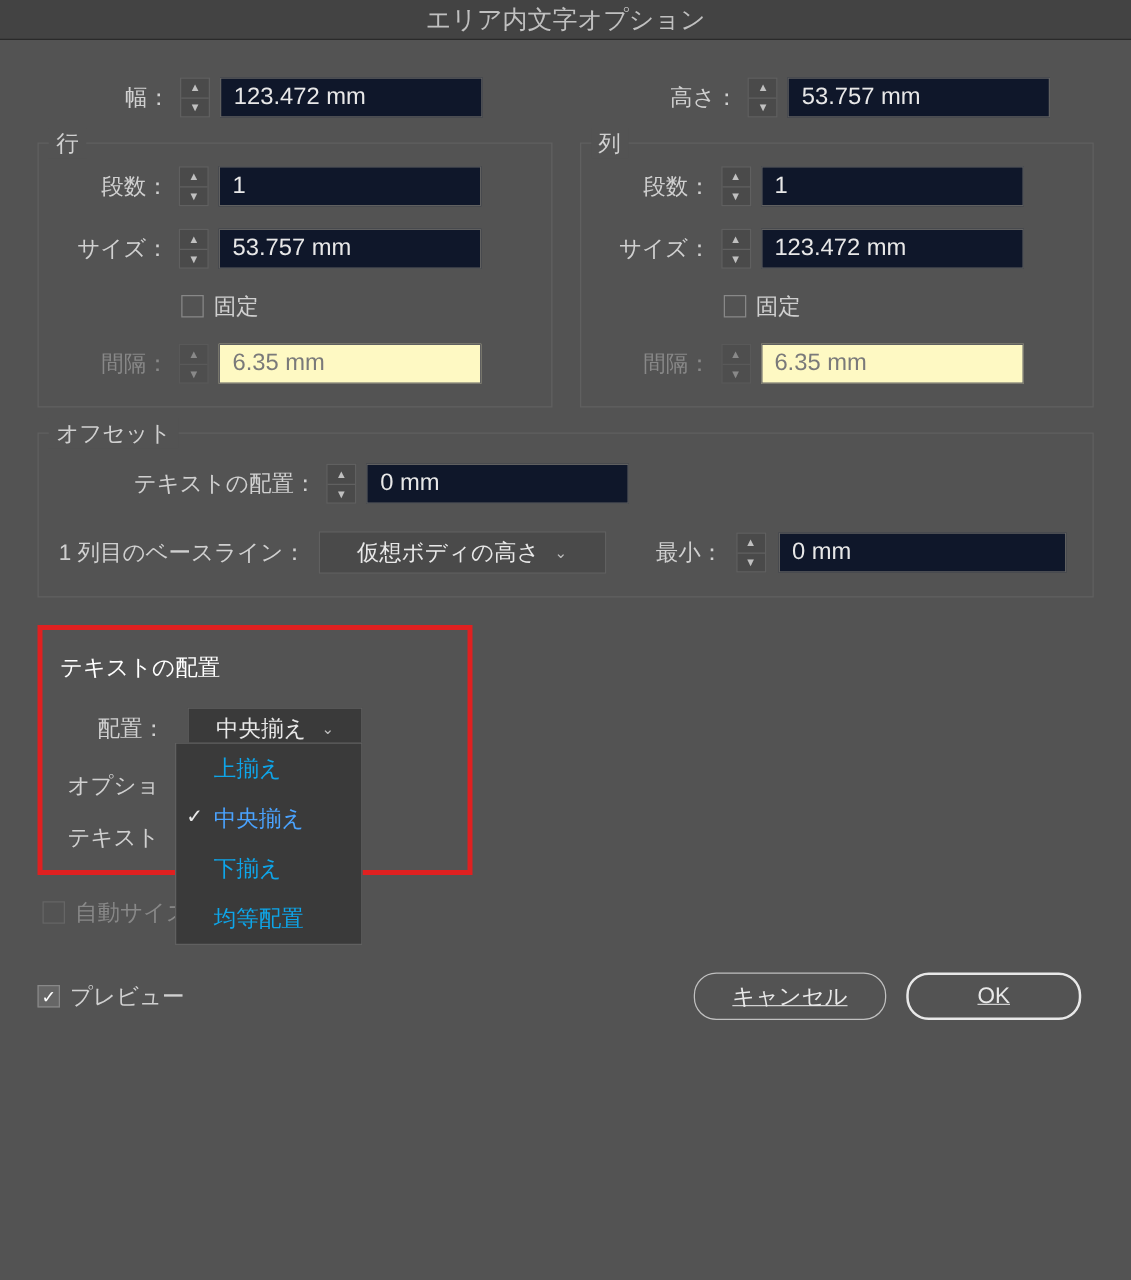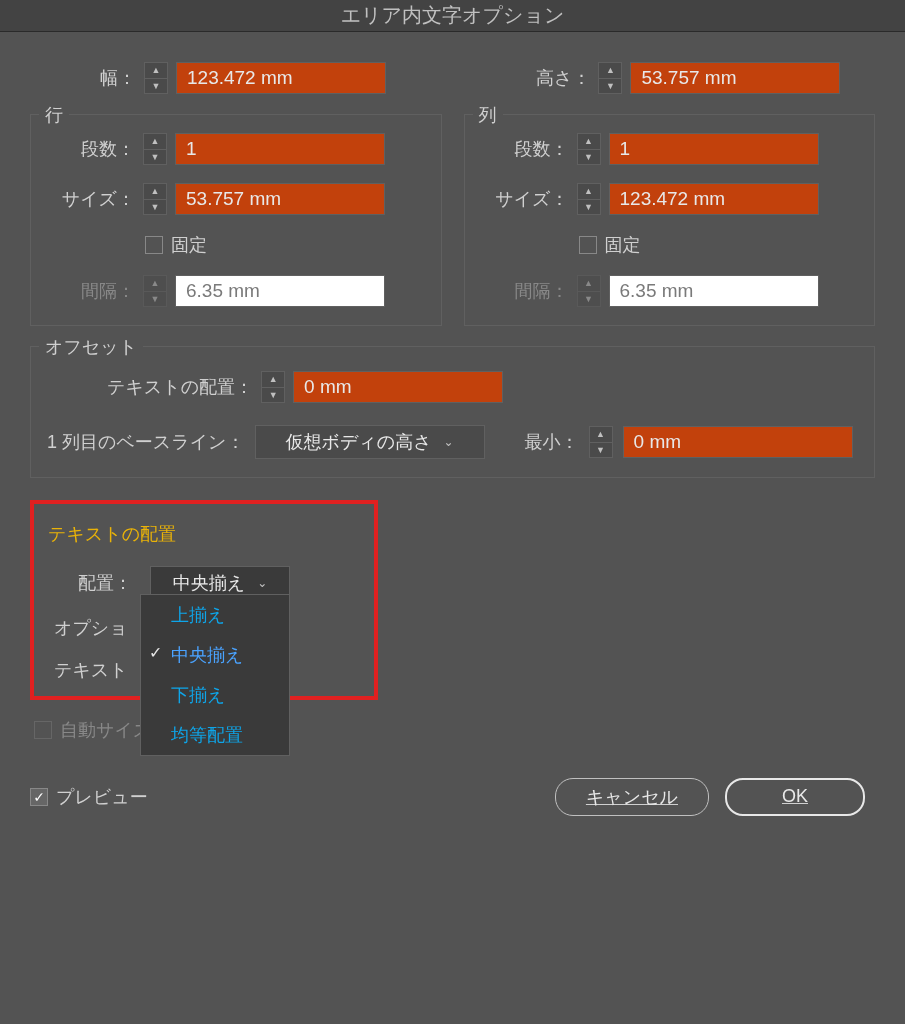--- a/index.html
+++ b/index.html
@@ -65,31 +65,31 @@
       flex: 1;
       display: flex;
       align-items: center;
       justify-content: center;
       font-size: 9px;
       color: #c0c0c0;
       cursor: pointer;
     }
     .stepper .up { border-bottom: 1px solid #606060; }
     .num-input {
-      background: #c2410c;
+      background: #0f172a;
       border: 1px solid #606060;
       color: #e8e8e8;
       font-size: 19px;
       padding: 4px 10px;
       height: 32px;
       width: 210px;
     }
     .num-input.disabled {
       color: #7a7a7a;
-      background: #ffffff;
+      background: #fef9c3;
     }
     .panels-row {
       display: flex;
       gap: 22px;
       margin-bottom: 20px;
     }
     .panel {
       flex: 1;
       border: 1px solid #606060;
       padding: 18px 14px 18px 14px;
@@ -178,21 +178,21 @@
     }
     .highlight-box {
       border: 4px solid #e02020;
       padding: 18px 14px 14px 14px;
       position: relative;
       margin-bottom: 18px;
       width: 348px;
     }
     .highlight-box .hb-title {
       font-size: 18px;
-      color: #eab308;
+      color: #ffffff;
       margin-bottom: 20px;
     }
     .alignment-row {
       display: flex;
       align-items: center;
       gap: 18px;
       margin-left: 30px;
     }
     .alignment-row .label { width: auto; }
     .dropdown.small {

